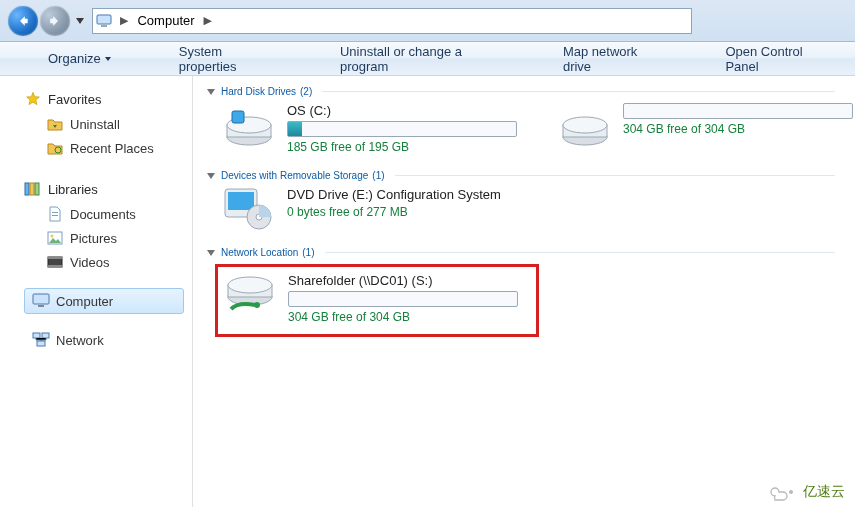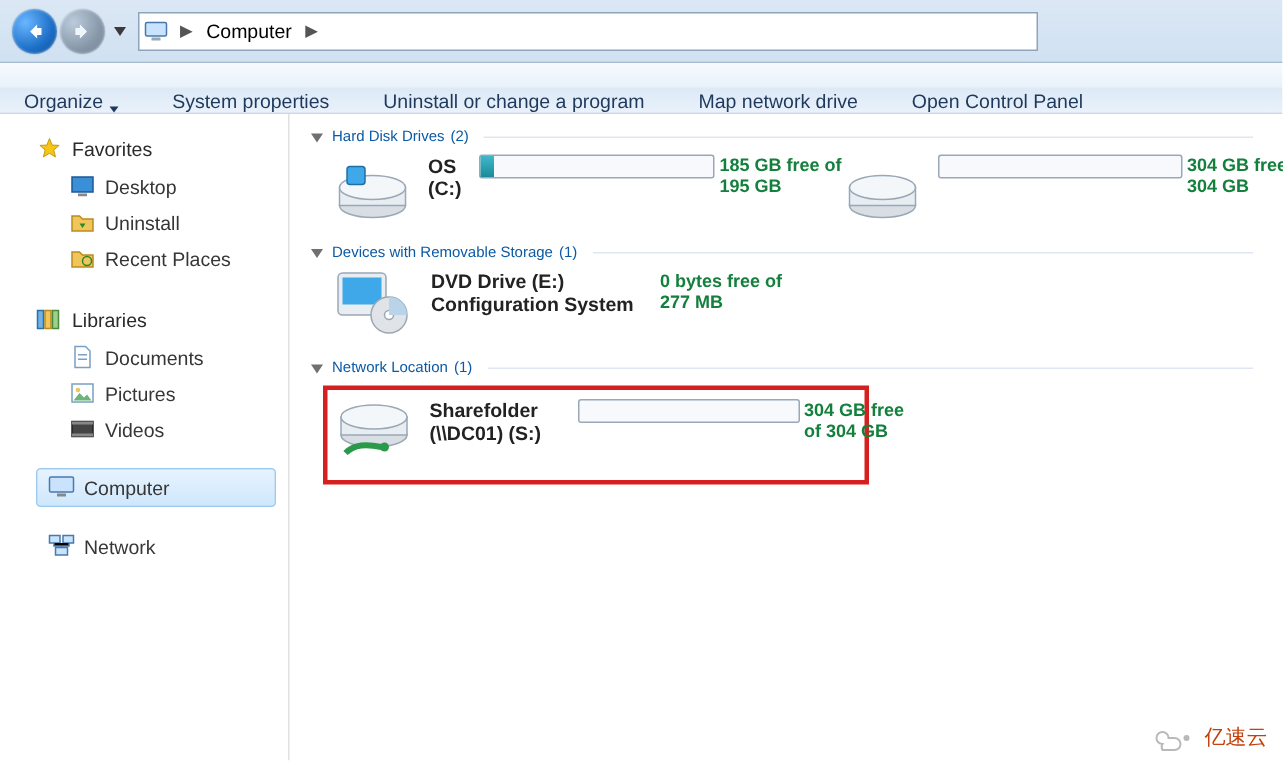--- a/index.html
+++ b/index.html
@@ -11,21 +11,21 @@
   .navbtn.fwd { filter: grayscale(80%) brightness(1.1); opacity:.65; }
   .navbtn svg { width: 14px; height: 14px; fill: #fff; }
   .navdrop { width:0;height:0;border-left:4px solid transparent;border-right:4px solid transparent;border-top:6px solid #3a3a3a;margin:0 8px 0 4px; }
   .addr { flex: 1; max-width: 600px; display: flex; align-items: center; height: 26px; background: #fff; border: 1px solid #8ea4bc; }
   .addr .icon { width: 22px; display:flex; justify-content:center; }
   .addr .sep { color:#555; padding:0 5px; font-size:11px; }
   .addr .crumb { padding: 0 4px; }
 
   
   .toolbar { height: 34px; background: linear-gradient(#f7fafe,#e8f1fa 48%,#dde9f6 52%,#e9f2fb); border-bottom: 1px solid #c9d7e8; display: flex; align-items: center; padding: 0 10px; }
-  .toolbar .tbtn { padding: 0 18px; color: #1e395b; display:flex; align-items:flex-end; height:100%; }
+  .toolbar .tbtn { padding: 0 18px; color: #1e395b; display:flex; align-items:center; height:100%;margin-left:32px; }
   .toolbar .tbtn.first { padding-left:6px; }
   .toolbar .drop { margin-left:4px; width:0;height:0;border-left:3px solid transparent;border-right:3px solid transparent;border-top:4px solid #1e395b; }
 
   
   .body { display:flex; height: calc(100% - 76px); }
   .sidebar { width: 192px; padding: 8px 0 8px 24px; overflow:auto; }
   .vsep { width:1px; background:#e0e0e0; }
   .main { flex:1; padding: 6px 0 0 14px; overflow:auto; }
 
   
@@ -38,29 +38,29 @@
 
   
   .section-head { display:flex; align-items:center; color:#0b5aa5; margin:4px 0 6px 0; font-size:10px; }
   .section-head .tri { width:0;height:0;border-left:4px solid transparent;border-right:4px solid transparent;border-top:6px solid #707070; margin-right:6px; }
   .section-head .count { margin-left:4px; }
   .section-head .rule { flex:1; height:1px; background:#dfe8f2; margin-left:10px; margin-right:20px; }
 
   .drives-row { display:flex; gap:40px; margin: 4px 0 16px 16px; }
   .drive { display:flex; gap:12px; width:300px; }
   .drive-icon { width:52px; height:44px; display:flex; align-items:flex-end; justify-content:center; }
-  .drive-info { flex:1; display:flex; gap:3px;font-weight:bold; }
+  .drive-info { flex:1; display:flex; flex-direction:column; gap:3px; }
   .drive-name { color:#222; }
   .capbar { height:16px; border:1px solid #9aa8b6; background:#f7f9fc; position:relative; width:230px; border-radius:2px; }
   .capbar .fill { position:absolute; left:0; top:0; bottom:0; background:linear-gradient(#3fb8c8,#1a8a9a); }
   .freetext { color:#15803d; font-size:12px; }
 
-  .highlight-box { border:3px solid #d61f1f; padding:6px 10px 10px 6px; margin:4px 0 0 8px; width:364px; }
-
-  .watermark { position:absolute; right:10px; bottom:6px; color:#c2410c; font-size:14px; display:flex; align-items:center; gap:4px; }
+  .highlight-box { border:3px solid #d61f1f; padding:6px 10px 10px 6px; margin:4px 0 0 8px; width:324px; }
+
+  .watermark { position:absolute; right:10px; bottom:6px; color:#4d7c0f; font-size:14px; display:flex; align-items:center; gap:4px; }
   .watermark svg { width:32px; height:18px; stroke:#b9b9b9; fill:none; stroke-width:2; }
 </style>
 </head>
 <body>
 
 <div class="titlebar">
   <div class="navbtn">
     <svg viewBox="0 0 24 24">
         <path d="M15 4l-8 8 8 8v-4h5v-8h-5z"></path>
       </svg>
@@ -102,29 +102,20 @@
       <span class="gicon">
           <svg width="16" height="16" viewBox="0 0 24 24">
             <path fill="#f5c518" stroke="#c39b0b" d="M12 2l2.6 6.6 7 .3-5.4 4.6 1.8 6.9L12 16.8 5.9 20.4l1.8-6.9L2.4 8.9l7-.3z"></path>
           </svg>
         </span>
       <span>Favorites</span>
     </div>
     <div class="group-item">
         <span class="sicon">
           <svg width="16" height="14">
-            <rect x="1" y="1" width="14" height="10" fill="#3a8fd6" stroke="#1c5a96"></rect>
-            <rect x="5" y="12" width="6" height="2" fill="#888"></rect>
-          </svg>
-        </span>
-        <span>Desktop</span>
-      </div>
-    <div class="group-item">
-        <span class="sicon">
-          <svg width="16" height="14">
             <path fill="#f0c65a" stroke="#bb8a1f" d="M1 3h5l2 2h7v8H1z"></path>
             <path fill="#2a8a2a" d="M8 5v3H6l2 3 2-3H8z"></path>
           </svg>
         </span>
         <span>Uninstall</span>
       </div>
     <div class="group-item">
         <span class="sicon">
           <svg width="16" height="14">
             <path fill="#f0c65a" stroke="#bb8a1f" d="M1 3h5l2 2h7v8H1z"></path>

